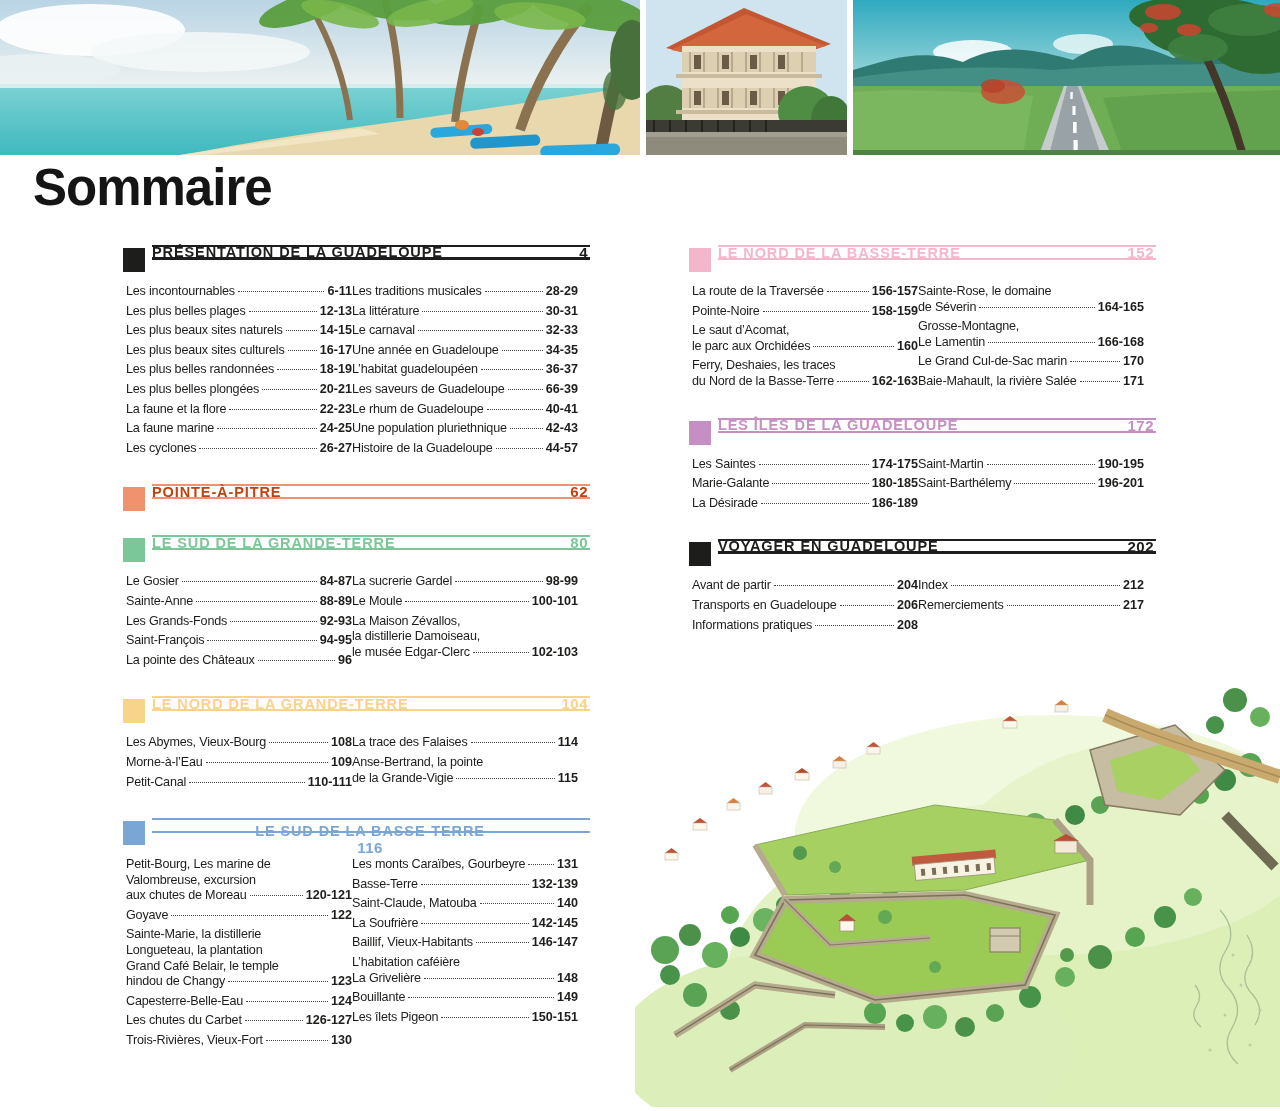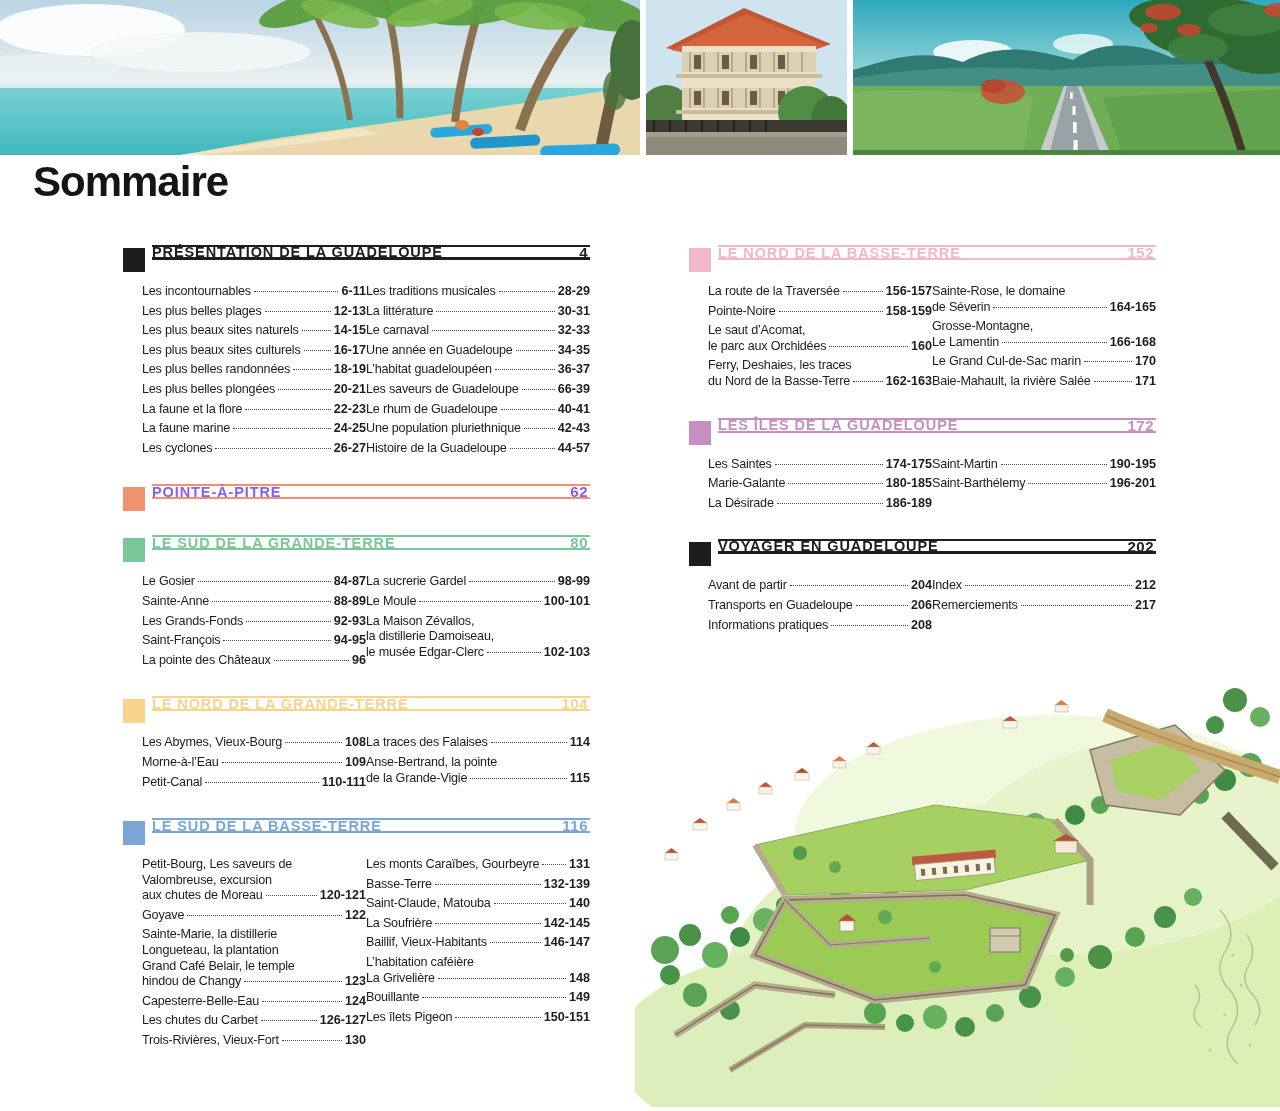--- a/index.html
+++ b/index.html
@@ -10,39 +10,39 @@
   }
   .banner { position:absolute; top:0; left:0; width:1280px; height:155px; display:flex; gap:6px; }
   .photo { height:100%; overflow:hidden; }
   .photo svg { display:block; width:100%; height:100%; }
   .photo-beach { width:640px; }
   .photo-house { width:201px; }
   .photo-road  { flex:1; }
 
   .page-title {
     position:absolute; left:33px; top:158px;
-    font-size:42px; font-weight:bold; letter-spacing:-1px; color:#151515;
+    font-size:51px; font-weight:bold; letter-spacing:-1px; color:#151515;
   }
 
   .col { position:absolute; top:245px; width:467px; }
   .col-left  { left:123px; }
   .col-right { left:689px; }
 
   .sec { margin-bottom:24px; }
   .sec-header { display:flex; align-items:stretch; margin-bottom:12px; }
   .sq { flex:none; width:22px; height:24px; margin:3px 7px 0 0; }
   .hd {
     flex:1; display:flex; align-items:center; justify-content:space-between;
     border-top:2px solid; border-bottom:2px solid; padding:3px 2px 3px 0; height:15px;
   }
   .hd-black { border-bottom-width:3px; }
   .hd-title { font-size:14.5px; font-weight:bold; letter-spacing:0.9px; white-space:nowrap; }
   .hd-page  { font-size:15px;  font-weight:bold; letter-spacing:0.5px; }
 
-  .sec-body { display:flex; padding-left:3px;margin-left:16px; }
+  .sec-body { display:flex; padding-left:3px; }
   .subcol { width:226px; }
   .entry { margin-bottom:4px; font-size:12.6px; line-height:15.6px; letter-spacing:-0.2px; color:#1d1d1b; }
   .eline-last { display:flex; align-items:baseline; }
   .etext { white-space:nowrap; }
   .leader { flex:1; min-width:4px; margin:0 3px; border-bottom:1.8px dotted #454545; transform:translateY(-3px); }
   .epage { font-weight:bold; white-space:nowrap; letter-spacing:0; }
 
   .illu { position:absolute; right:0; bottom:4px; width:645px; height:452px; }
   .illu svg { display:block; width:100%; height:100%; }
 </style>
@@ -348,21 +348,21 @@
               <span class="leader"></span>
               <span class="epage">44-57</span>
             </div>
           </div>
         </div>
       </div>
     </section>
     <section class="sec">
       <div class="sec-header">
         <span class="sq" style="background: rgb(240, 146, 109);"></span>
-        <div class="hd" style="border-color: rgb(240, 146, 109); color: #8b5cf6;">
+        <div class="hd" style="border-color: rgb(240, 146, 109); color: #c2410c;">
           <span class="hd-title">POINTE-À-PITRE</span>
           <span class="hd-page">62</span>
         </div>
       </div>
     </section>
     <section class="sec">
       <div class="sec-header">
         <span class="sq" style="background: rgb(124, 199, 154);"></span>
         <div class="hd" style="border-color: rgb(124, 199, 154); color: rgb(124, 199, 154);">
           <span class="hd-title">LE SUD DE LA GRANDE-TERRE</span>
@@ -462,48 +462,48 @@
             <div class="eline eline-last">
               <span class="etext">Petit-Canal</span>
               <span class="leader"></span>
               <span class="epage">110-111</span>
             </div>
           </div>
         </div>
         <div class="subcol subcol-right">
           <div class="entry">
             <div class="eline eline-last">
-              <span class="etext">La traces des Falaises</span>
+              <span class="etext">La trace des Falaises</span>
               <span class="leader"></span>
               <span class="epage">114</span>
             </div>
           </div>
           <div class="entry">
             <div class="eline">Anse-Bertrand, la pointe</div>
             <div class="eline eline-last">
               <span class="etext">de la Grande-Vigie</span>
               <span class="leader"></span>
               <span class="epage">115</span>
             </div>
           </div>
         </div>
       </div>
     </section>
     <section class="sec">
       <div class="sec-header">
         <span class="sq" style="background: rgb(122, 166, 214);"></span>
-        <div class="hd" style="border-color: rgb(122, 166, 214); color: rgb(122, 166, 214);">
+        <div class="hd" style="border-color: rgb(122, 166, 214); color: rgb(122, 166, 214); flex-direction: column;">
           <span class="hd-title">LE SUD DE LA BASSE-TERRE</span>
           <span class="hd-page">116</span>
         </div>
       </div>
       <div class="sec-body">
         <div class="subcol subcol-left">
           <div class="entry">
-            <div class="eline">Petit-Bourg, Les saveurs de</div>
+            <div class="eline">Petit-Bourg, Les marine de</div>
             <div class="eline">Valombreuse, excursion</div>
             <div class="eline eline-last">
               <span class="etext">aux chutes de Moreau</span>
               <span class="leader"></span>
               <span class="epage">120-121</span>
             </div>
           </div>
           <div class="entry">
             <div class="eline eline-last">
               <span class="etext">Goyave</span>

